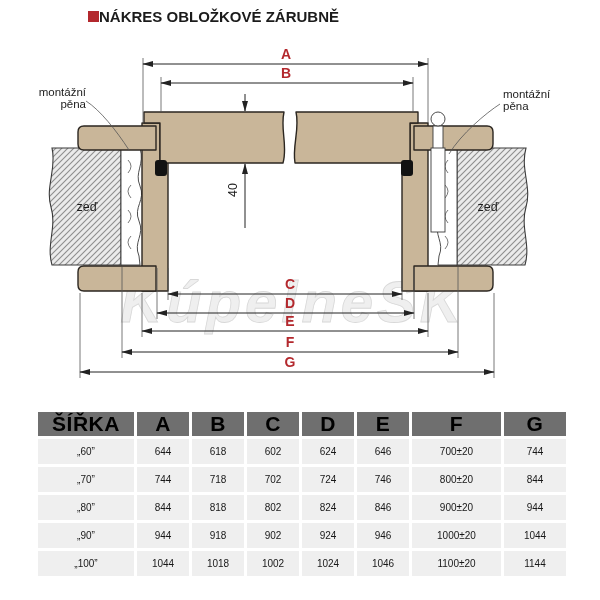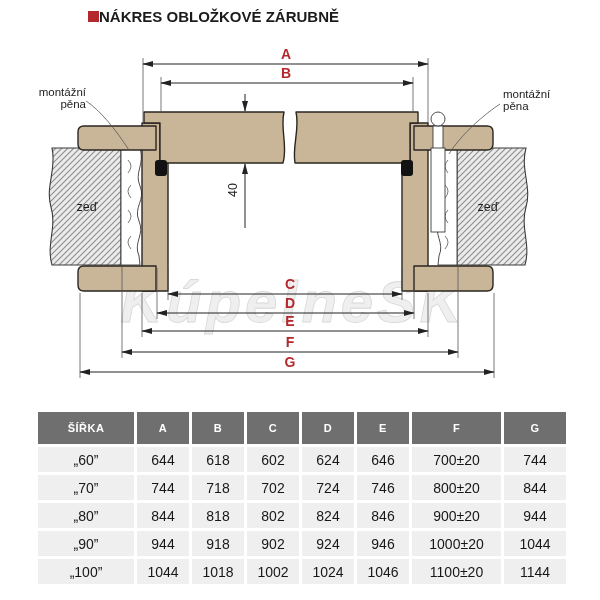--- a/index.html
+++ b/index.html
@@ -20,23 +20,23 @@
           font-family:"Liberation Sans",sans-serif;text-anchor:middle;}
   .lbl{fill:#1c1c1c;font-size:11.5px;font-family:"Liberation Sans",sans-serif;}
   .walltxt{fill:#1c1c1c;font-size:12.5px;font-family:"Liberation Sans",sans-serif;text-anchor:middle;}
   .thick{fill:#1a1a1a;font-size:12.5px;font-family:"Liberation Sans",sans-serif;text-anchor:middle;}
   .wmark{fill:#efefef;stroke:#d8d8d8;stroke-width:0.8;font-size:58px;font-style:italic;
          font-weight:bold;letter-spacing:4px;font-family:"Liberation Sans",sans-serif;text-anchor:middle;}
   
   .dim-table{position:absolute;left:38px;top:412px;width:527px;display:grid;
              grid-template-columns:96px 52px 52px 52px 52px 52px 89px 62px;
              column-gap:3px;row-gap:3px;background:#ffffff;}
-  .th{background:#6f6f6f;color:#ffffff;font-weight:bold;font-size:11px;height:32px;
+  .th{background:#6f6f6f;color:#000000;font-weight:bold;font-size:21px;height:24px;
       display:flex;align-items:center;justify-content:center;letter-spacing:0.5px;}
-  .td{background:#efefef;color:#171717;font-size:14px;height:25px;
+  .td{background:#efefef;color:#171717;font-size:10px;height:25px;
       display:flex;align-items:center;justify-content:center;}
   .trow{display:contents;}
 </style>
 </head>
 <body>
 
 <div class="title-row">
   <span class="bullet"></span>
   <h1 class="page-title">NÁKRES OBLOŽKOVÉ ZÁRUBNĚ</h1>
 </div>

